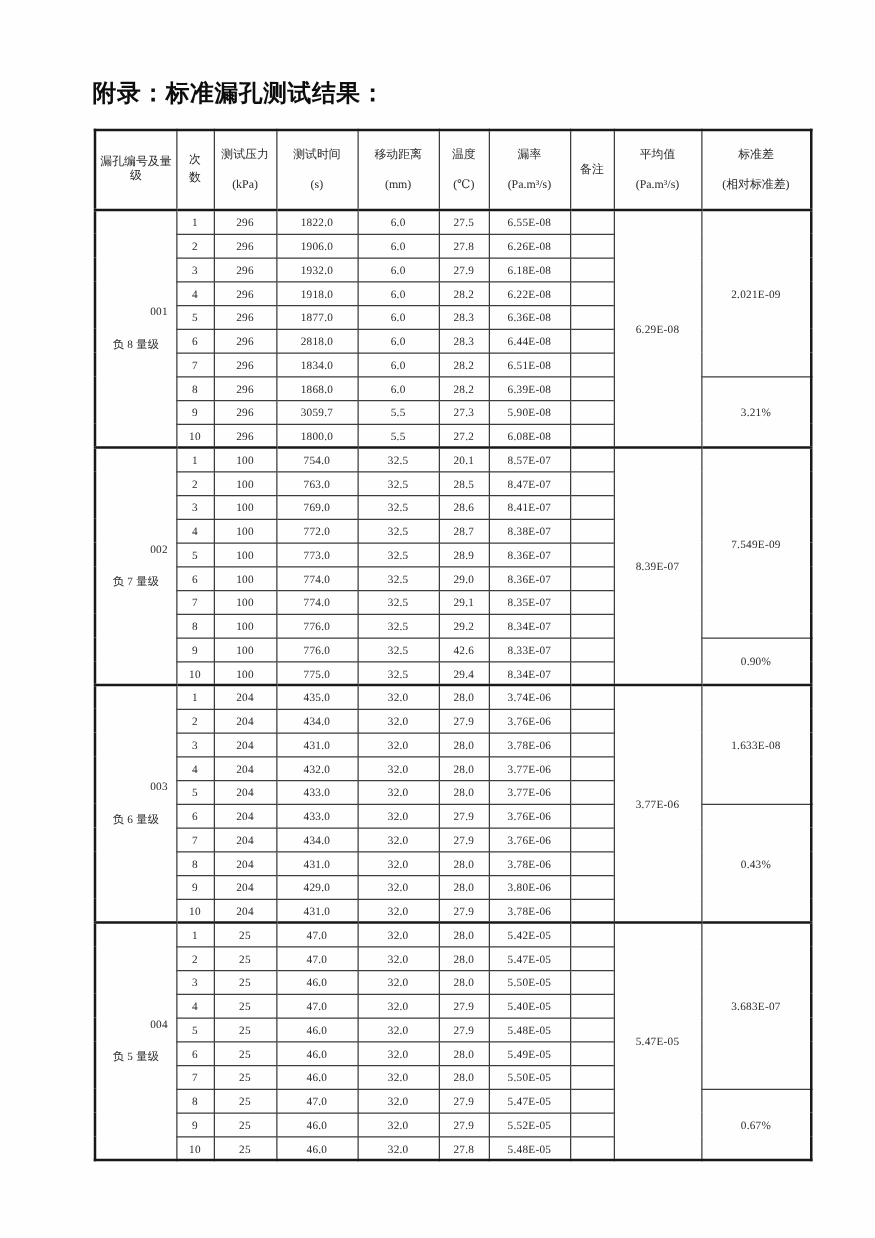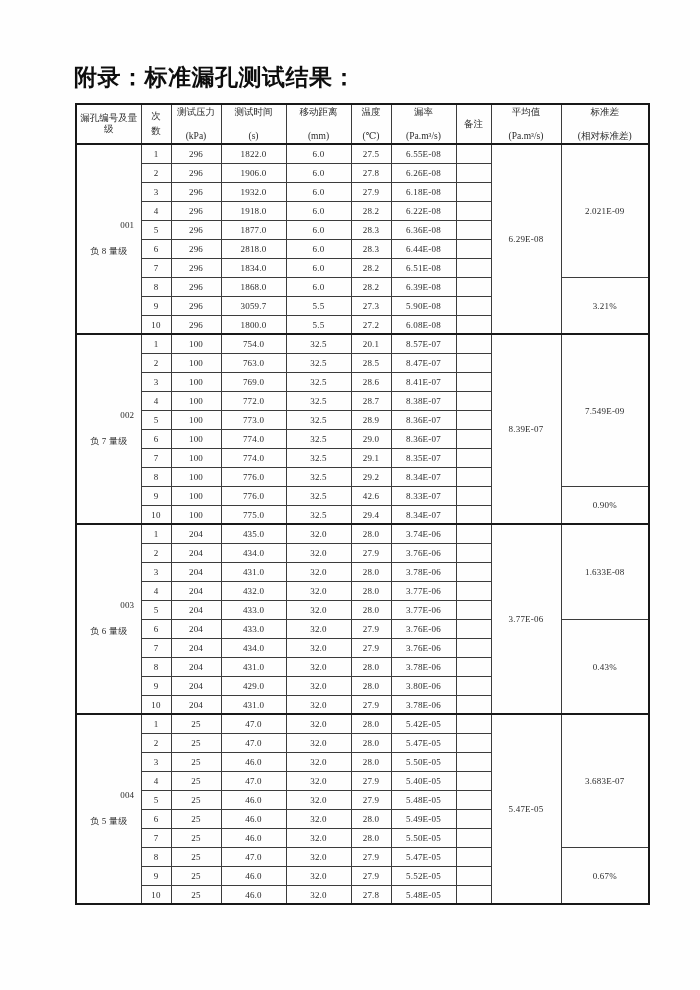--- a/index.html
+++ b/index.html
@@ -14,21 +14,21 @@
     position: relative;
     width: 700px; height: 990px;
     background: #fefefe;
     overflow: hidden;
   }
   .doc-title {
     position: absolute;
     left: 74px; top: 62px;
     font-family: "Liberation Sans", "DejaVu Sans", sans-serif;
     font-weight: bold;
-    font-size: 23px;
+    font-size: 19px;
     letter-spacing: 0.5px;
     color: #0d0d0d;
   }
   table.leak-table {
     position: absolute;
     left: 75px; top: 103px;
     width: 573px;
     border-collapse: collapse;
     table-layout: fixed;
     border: 2px solid #181818;
@@ -44,21 +44,21 @@
   }
   .leak-table thead tr { height: 39px; }
   .leak-table th {
     font-size: 9.5px;
     line-height: 1.15;
   }
   .th-label, .th-unit { display: block; }
   .th-unit { margin-top: 13px; }
   .th-label.narrow {
     width: 12px;
-    margin: 4px auto;
+    margin: 16px auto;
     word-break: break-all;
     line-height: 1.6;
   }
   .leak-table tr.body-row { height: 19px; }
   .leak-table td { font-size: 9px; letter-spacing: 0.2px; }
   .leak-table tr.group-start td { border-top: 2px solid #181818; }
   td.group-label { font-size: 9px; }
   .grp-id { display: block; margin-bottom: 15px; padding-left: 37px; }
   .grp-mag { display: block; }
   td.c-avg, td.c-std { font-size: 9px; margin-top: 42px; }

